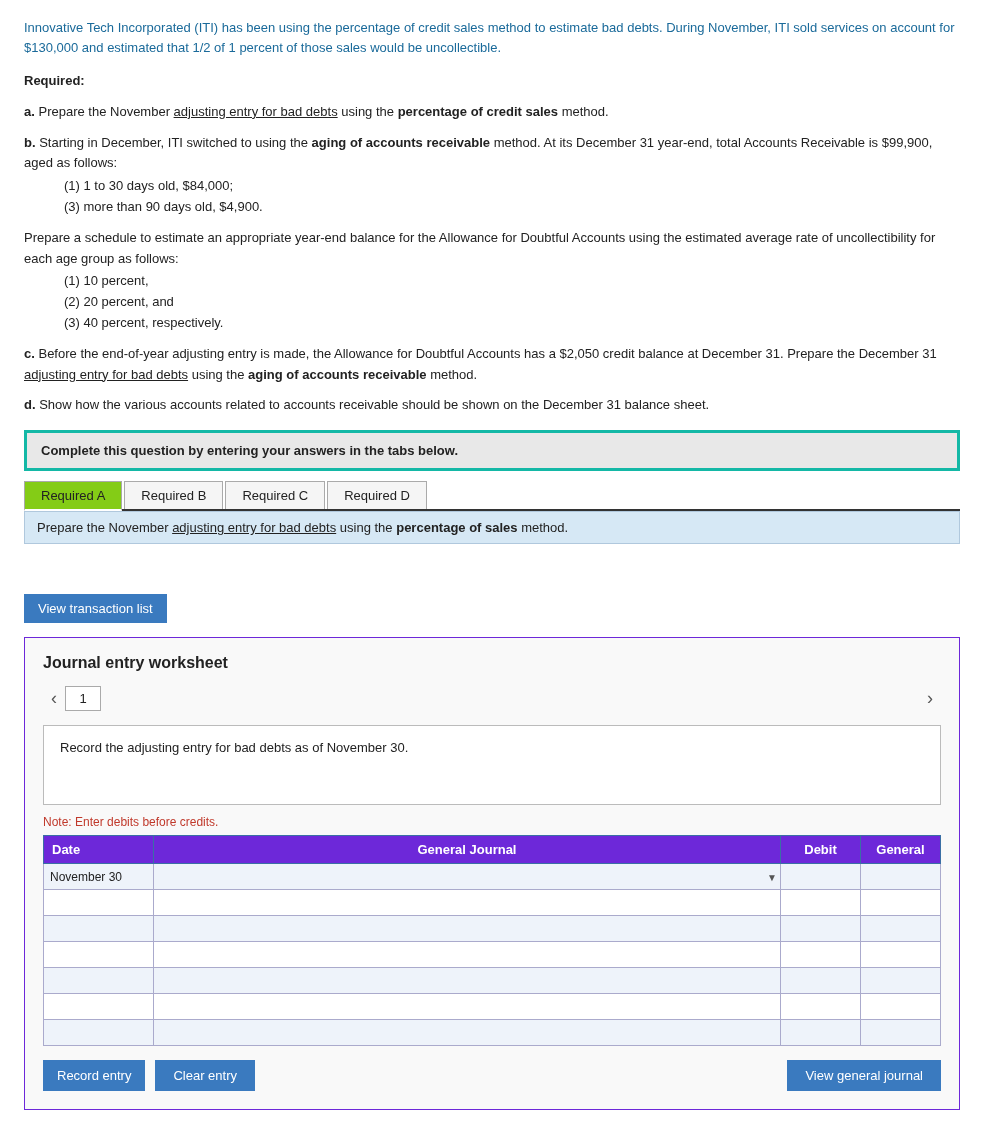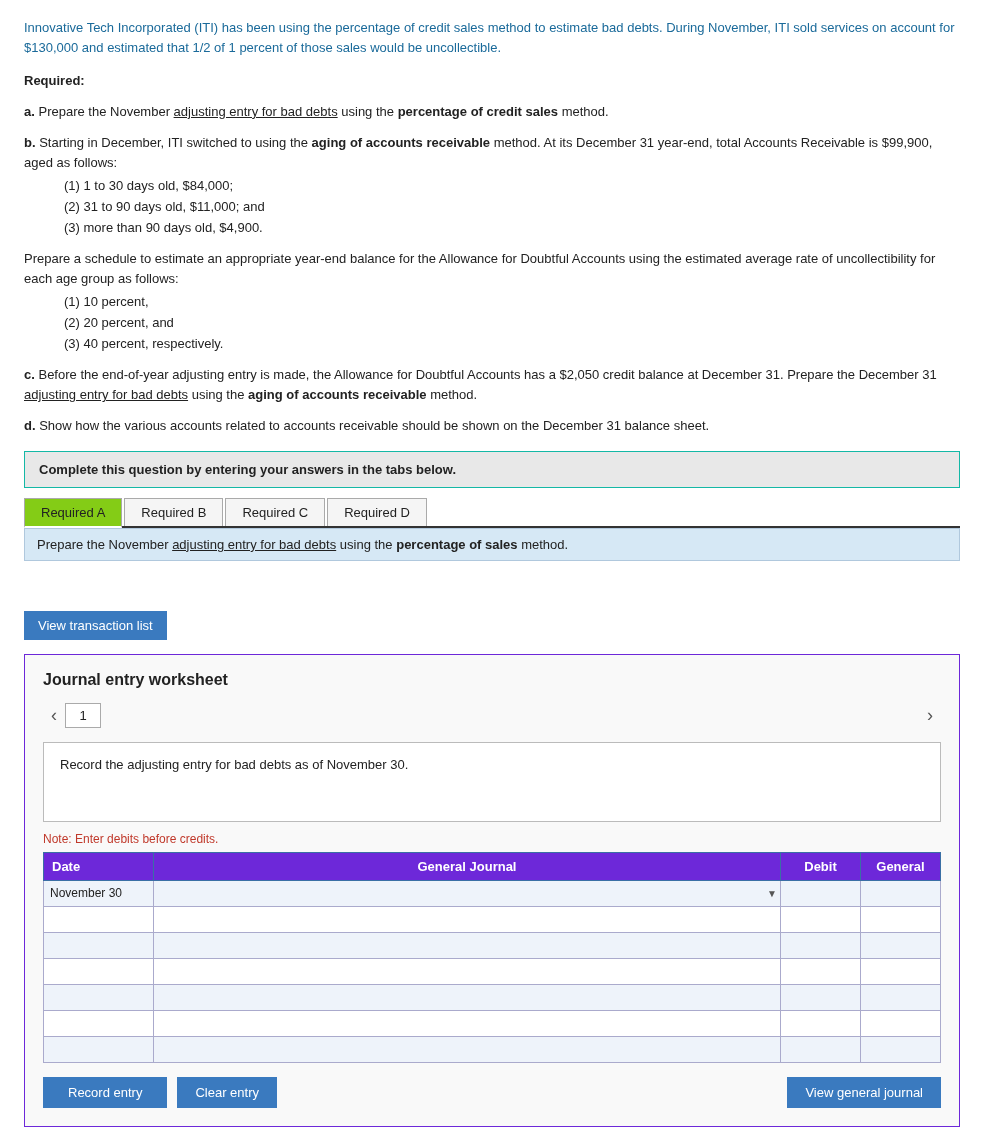--- a/index.html
+++ b/index.html
@@ -18,21 +18,21 @@
     }
     .section {
       margin-bottom: 10px;
       line-height: 1.6;
     }
     .section strong { font-weight: bold; }
     .indent { margin-left: 40px; }
     .underline { text-decoration: underline; }
     .required-box {
       background: #e8e8e8;
-      border: 1px solid #14b8a6;
+      border: 3px solid #14b8a6;
       padding: 10px 14px;
       margin: 16px 0 10px 0;
       font-weight: bold;
       font-size: 13px;
     }
     .tabs-container {
       border-bottom: 2px solid #333;
       display: flex;
       gap: 0;
       margin-bottom: 0;
@@ -166,21 +166,21 @@
     .bottom-buttons {
       display: flex;
       gap: 10px;
       align-items: center;
       margin-top: 4px;
     }
     .btn-record {
       background: #3a7abf;
       color: #fff;
       border: none;
-      padding: 8px 25px;
+      padding: 8px 14px;
       cursor: pointer;
       font-size: 13px;
     }
     .btn-clear {
       background: #3a7abf;
       color: #fff;
       border: none;
       padding: 8px 18px;
       cursor: pointer;
       font-size: 13px;
@@ -217,21 +217,20 @@
   <span style="font-weight:bold;">a.</span>
   <span>Prepare the November </span><span class="underline">adjusting entry for bad debts</span><span> using the </span><strong>percentage of credit sales</strong><span> method.</span>
 </div>
 
 
 <div class="section" style="margin-top:8px;">
   <span style="font-weight:bold;">b.</span>
   <span>Starting in December, ITI switched to using the </span><strong>aging of accounts receivable</strong><span> method. At its December 31 year-end, total Accounts Receivable is $99,900, aged as follows:</span>
   <div class="indent" style="margin-top:2px;">
     <div>(1) 1 to 30 days old, $84,000;</div>
-    <div>(2) 31 to 90 days old, $11,000; and</div>
     <div>(3) more than 90 days old, $4,900.</div>
   </div>
 </div>
 <div class="section" style="margin-top:6px;">
   <span>Prepare a schedule to estimate an appropriate year-end balance for the Allowance for Doubtful Accounts using the estimated average rate of uncollectibility for each age group as follows:</span>
   <div class="indent" style="margin-top:2px;">
     <div>(1) 10 percent,</div>
     <div>(2) 20 percent, and</div>
     <div>(3) 40 percent, respectively.</div>
   </div>

